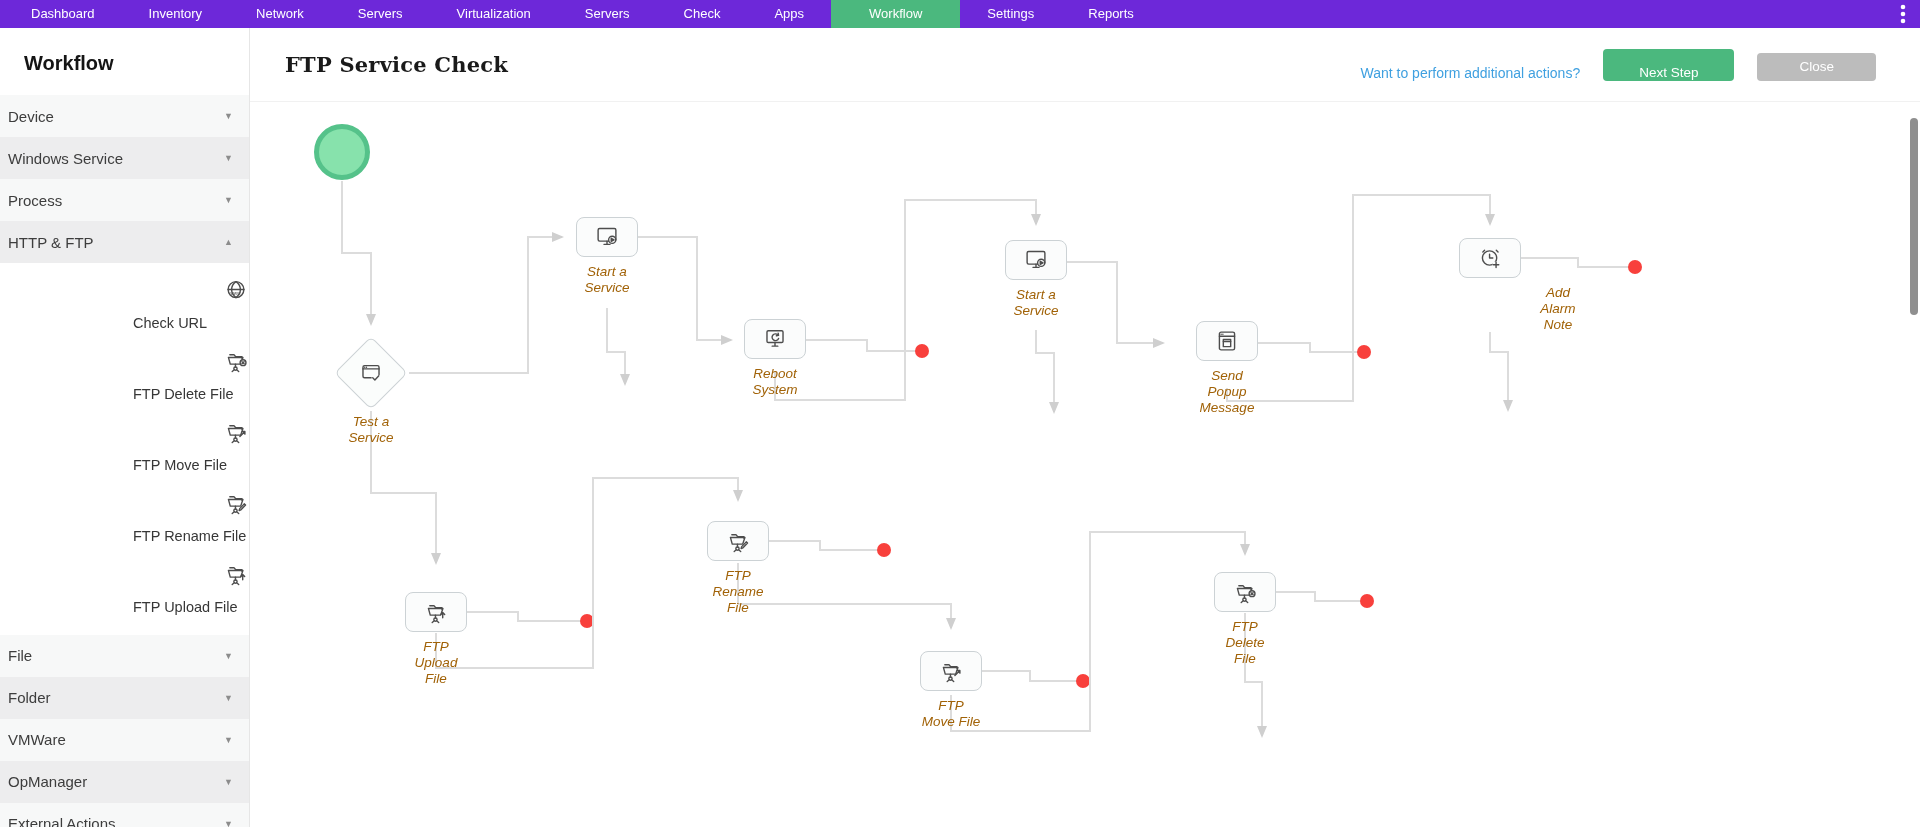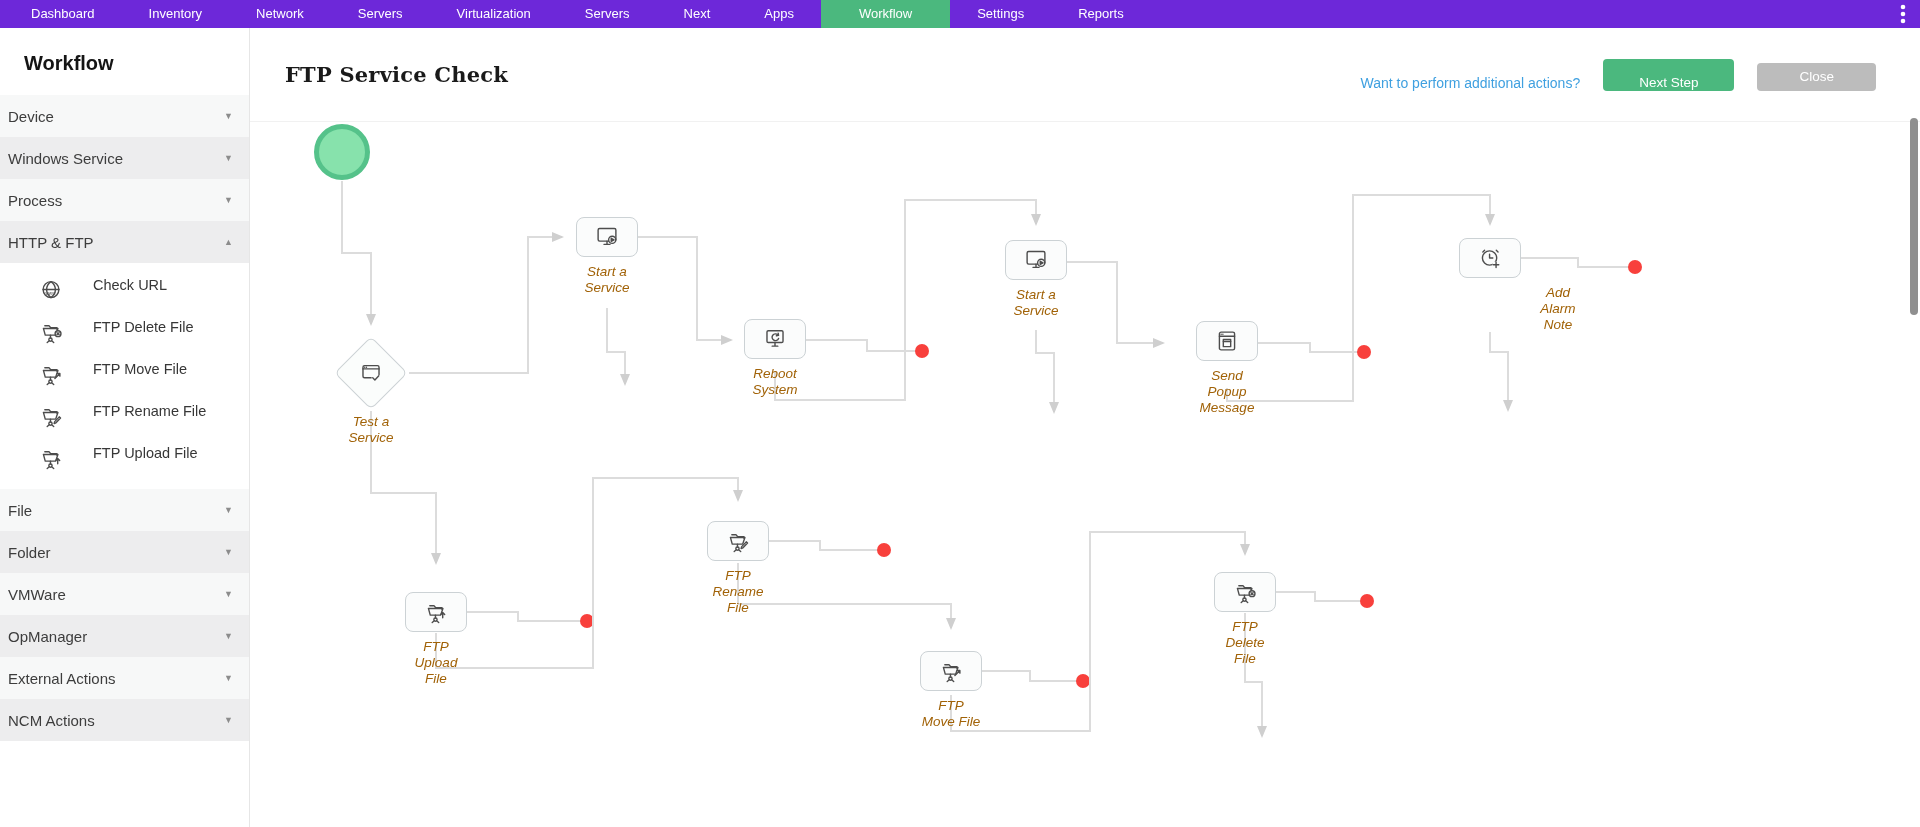--- a/index.html
+++ b/index.html
@@ -17,26 +17,26 @@
   
   #sidebar { position:absolute; left:0; top:28px; width:250px; height:799px;
              background:#fff; border-right:1px solid #e6e6e6; z-index:5; }
   #sidebar h1 { font-size:20px; font-weight:700; color:#151515; margin:24px 0 20px 24px; }
   .sec { height:42px; display:flex; align-items:center; justify-content:space-between;
          padding:0 16px 0 8px; font-size:15px; color:#3d3d3d; cursor:pointer; }
   .sec.shade-a { background:#f7f8f8; }
   .sec.shade-b { background:#ededee; }
   .caret { font-size:9px; color:#8c8c8c; }
   .sub { background:#fff; padding:6px 0 10px 0; }
-  .sub-item { display:flex; align-items:flex-start; gap:29px; padding:8px 0 8px 38px; cursor:pointer; }
+  .sub-item { display:flex; align-items:flex-end; gap:12px; padding:8px 0 8px 38px; cursor:pointer;flex-direction:column; }
   .sub-item .icn { width:26px; height:26px; flex:none; }
   .sub-item .lbl { font-size:14.5px; color:#373737; width:116px; line-height:1.18; }
 
   
-  #pagehdr { position:absolute; left:250px; top:28px; right:0; height:94px; background:#fff;
+  #pagehdr { position:absolute; left:250px; top:28px; right:0; height:74px; background:#fff;
              border-bottom:1px solid #f1f1f1; display:flex; align-items:center;
              justify-content:space-between; padding:0 44px 0 35px; z-index:4; }
   #pagehdr h2 { font-family:"DejaVu Serif", serif; font-size:21px; font-weight:600;
                 color:#1a1a1a; letter-spacing:.2px; }
   #hdr-controls { display:flex; align-items:flex-end; gap:23px; }
   #hdr-controls a { color:#3fa0e0; font-size:14px; text-decoration:none; cursor:pointer; }
   #hdr-controls button { height:28px; border:none; border-radius:4px; color:#fff;
                          font-size:13.5px; cursor:pointer; font-family:inherit; }
   .btn-next { background:#4bb87e; padding:16px 36px; }
   .btn-close { background:#bcbcbc; padding:0 42px; }
@@ -64,21 +64,21 @@
 <body>
 
 <nav id="topnav">
   <div id="navItems" style="display: flex;">
       <div class="nav-item">Dashboard</div>
       <div class="nav-item">Inventory</div>
       <div class="nav-item">Network</div>
       <div class="nav-item">Servers</div>
       <div class="nav-item">Virtualization</div>
       <div class="nav-item">Servers</div>
-      <div class="nav-item">Next</div>
+      <div class="nav-item">Check</div>
       <div class="nav-item">Apps</div>
       <div class="nav-item active">Workflow</div>
       <div class="nav-item">Settings</div>
       <div class="nav-item">Reports</div>
     </div>
   <div id="kebab">
     <svg width="6" height="20" viewBox="0 0 6 20">
       <circle cx="3" cy="3" r="2.3" fill="#fff"></circle>
         <circle cx="3" cy="10" r="2.3" fill="#fff"></circle>
         <circle cx="3" cy="17" r="2.3" fill="#fff"></circle>

